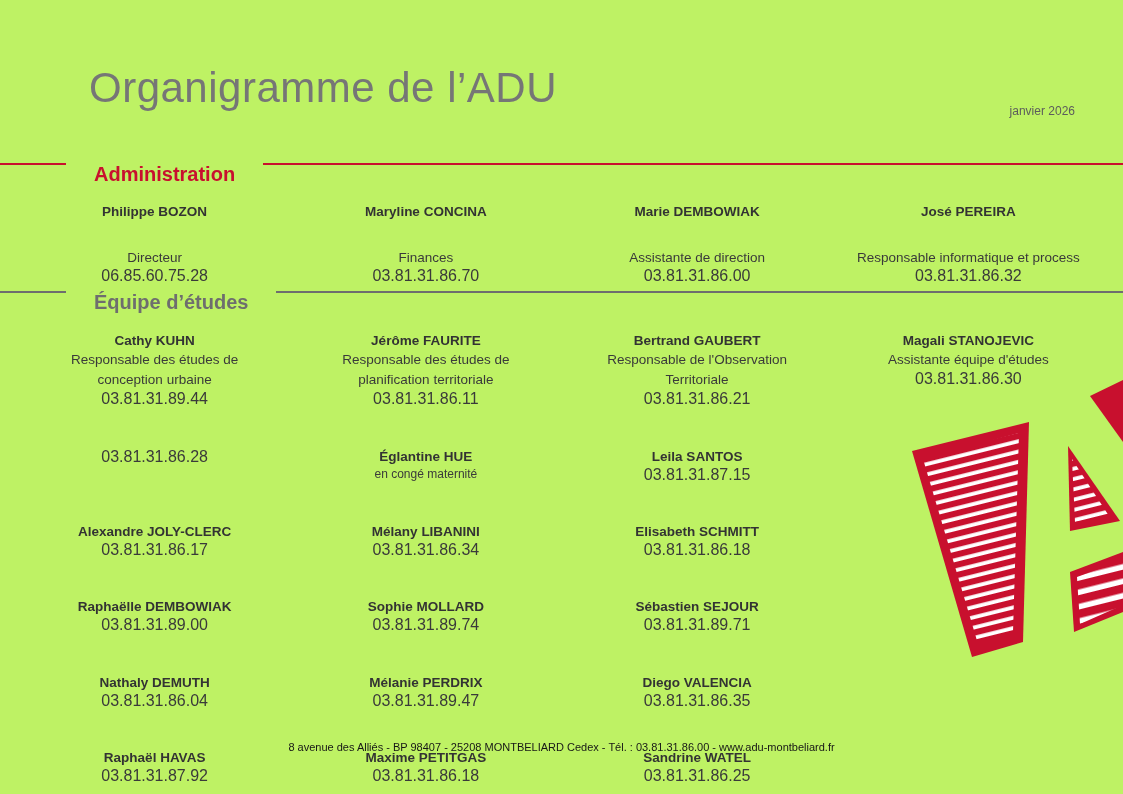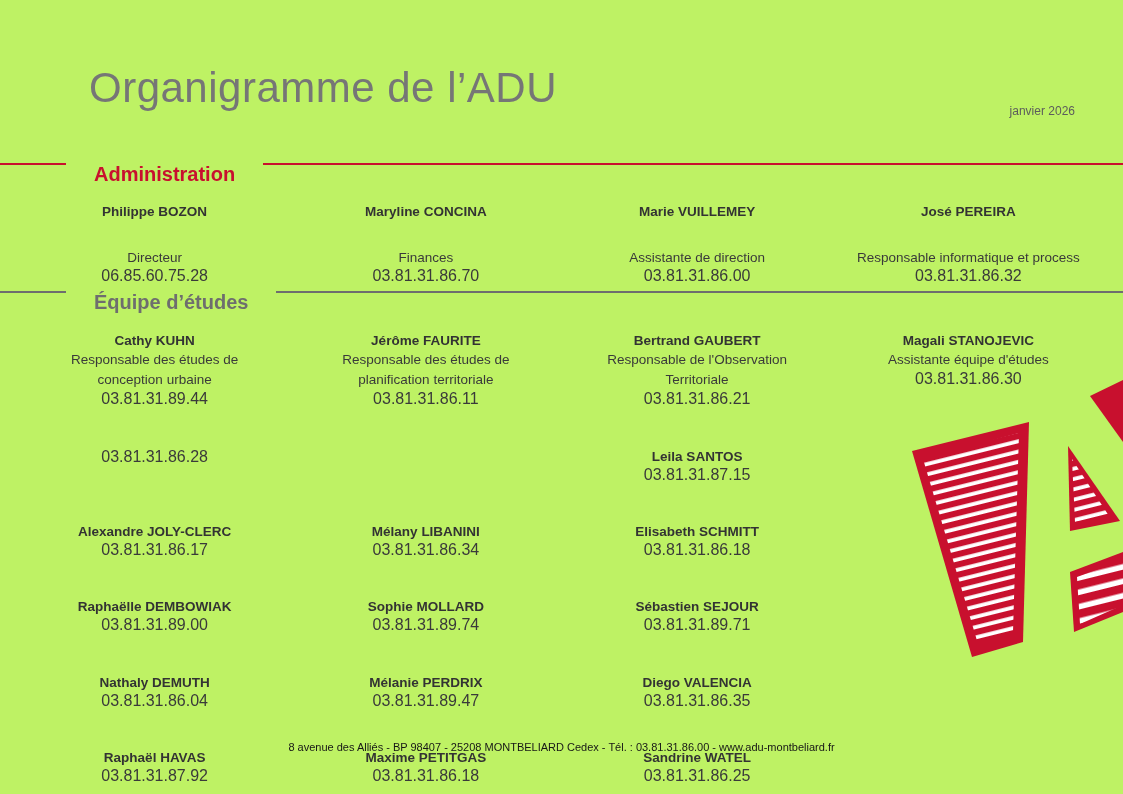--- a/index.html
+++ b/index.html
@@ -68,21 +68,21 @@
       <div class="p-name">Philippe BOZON</div>
       <div class="p-role">Directeur</div>
       <div class="p-phone">06.85.60.75.28</div>
     </div>
     <div class="person">
       <div class="p-name">Maryline CONCINA</div>
       <div class="p-role">Finances</div>
       <div class="p-phone">03.81.31.86.70</div>
     </div>
     <div class="person">
-      <div class="p-name">Marie VUILLEMEY</div>
+      <div class="p-name">Marie DEMBOWIAK</div>
       <div class="p-role">Assistante de direction</div>
       <div class="p-phone">03.81.31.86.00</div>
     </div>
     <div class="person">
       <div class="p-name">José PEREIRA</div>
       <div class="p-role">Responsable informatique et process</div>
       <div class="p-phone">03.81.31.86.32</div>
     </div>
   </div>
 
@@ -118,20 +118,24 @@
     <div class="person" style="grid-area:6/1">
       <div class="p-name">Raphaël HAVAS</div>
       <div class="p-phone">03.81.31.87.92</div>
     </div>
 
     <div class="person" style="grid-area:1/2">
       <div class="p-name">Jérôme FAURITE</div>
       <div class="p-role">Responsable des études de
 planification territoriale</div>
       <div class="p-phone">03.81.31.86.11</div>
+    </div>
+    <div class="person" style="grid-area:2/2">
+      <div class="p-name">Églantine HUE</div>
+      <div class="p-role" style="font-size:12px;line-height:17px">en congé maternité</div>
     </div>
     <div class="person" style="grid-area:3/2">
       <div class="p-name">Mélany LIBANINI</div>
       <div class="p-phone">03.81.31.86.34</div>
     </div>
     <div class="person" style="grid-area:4/2">
       <div class="p-name">Sophie MOLLARD</div>
       <div class="p-phone">03.81.31.89.74</div>
     </div>
     <div class="person" style="grid-area:5/2">

